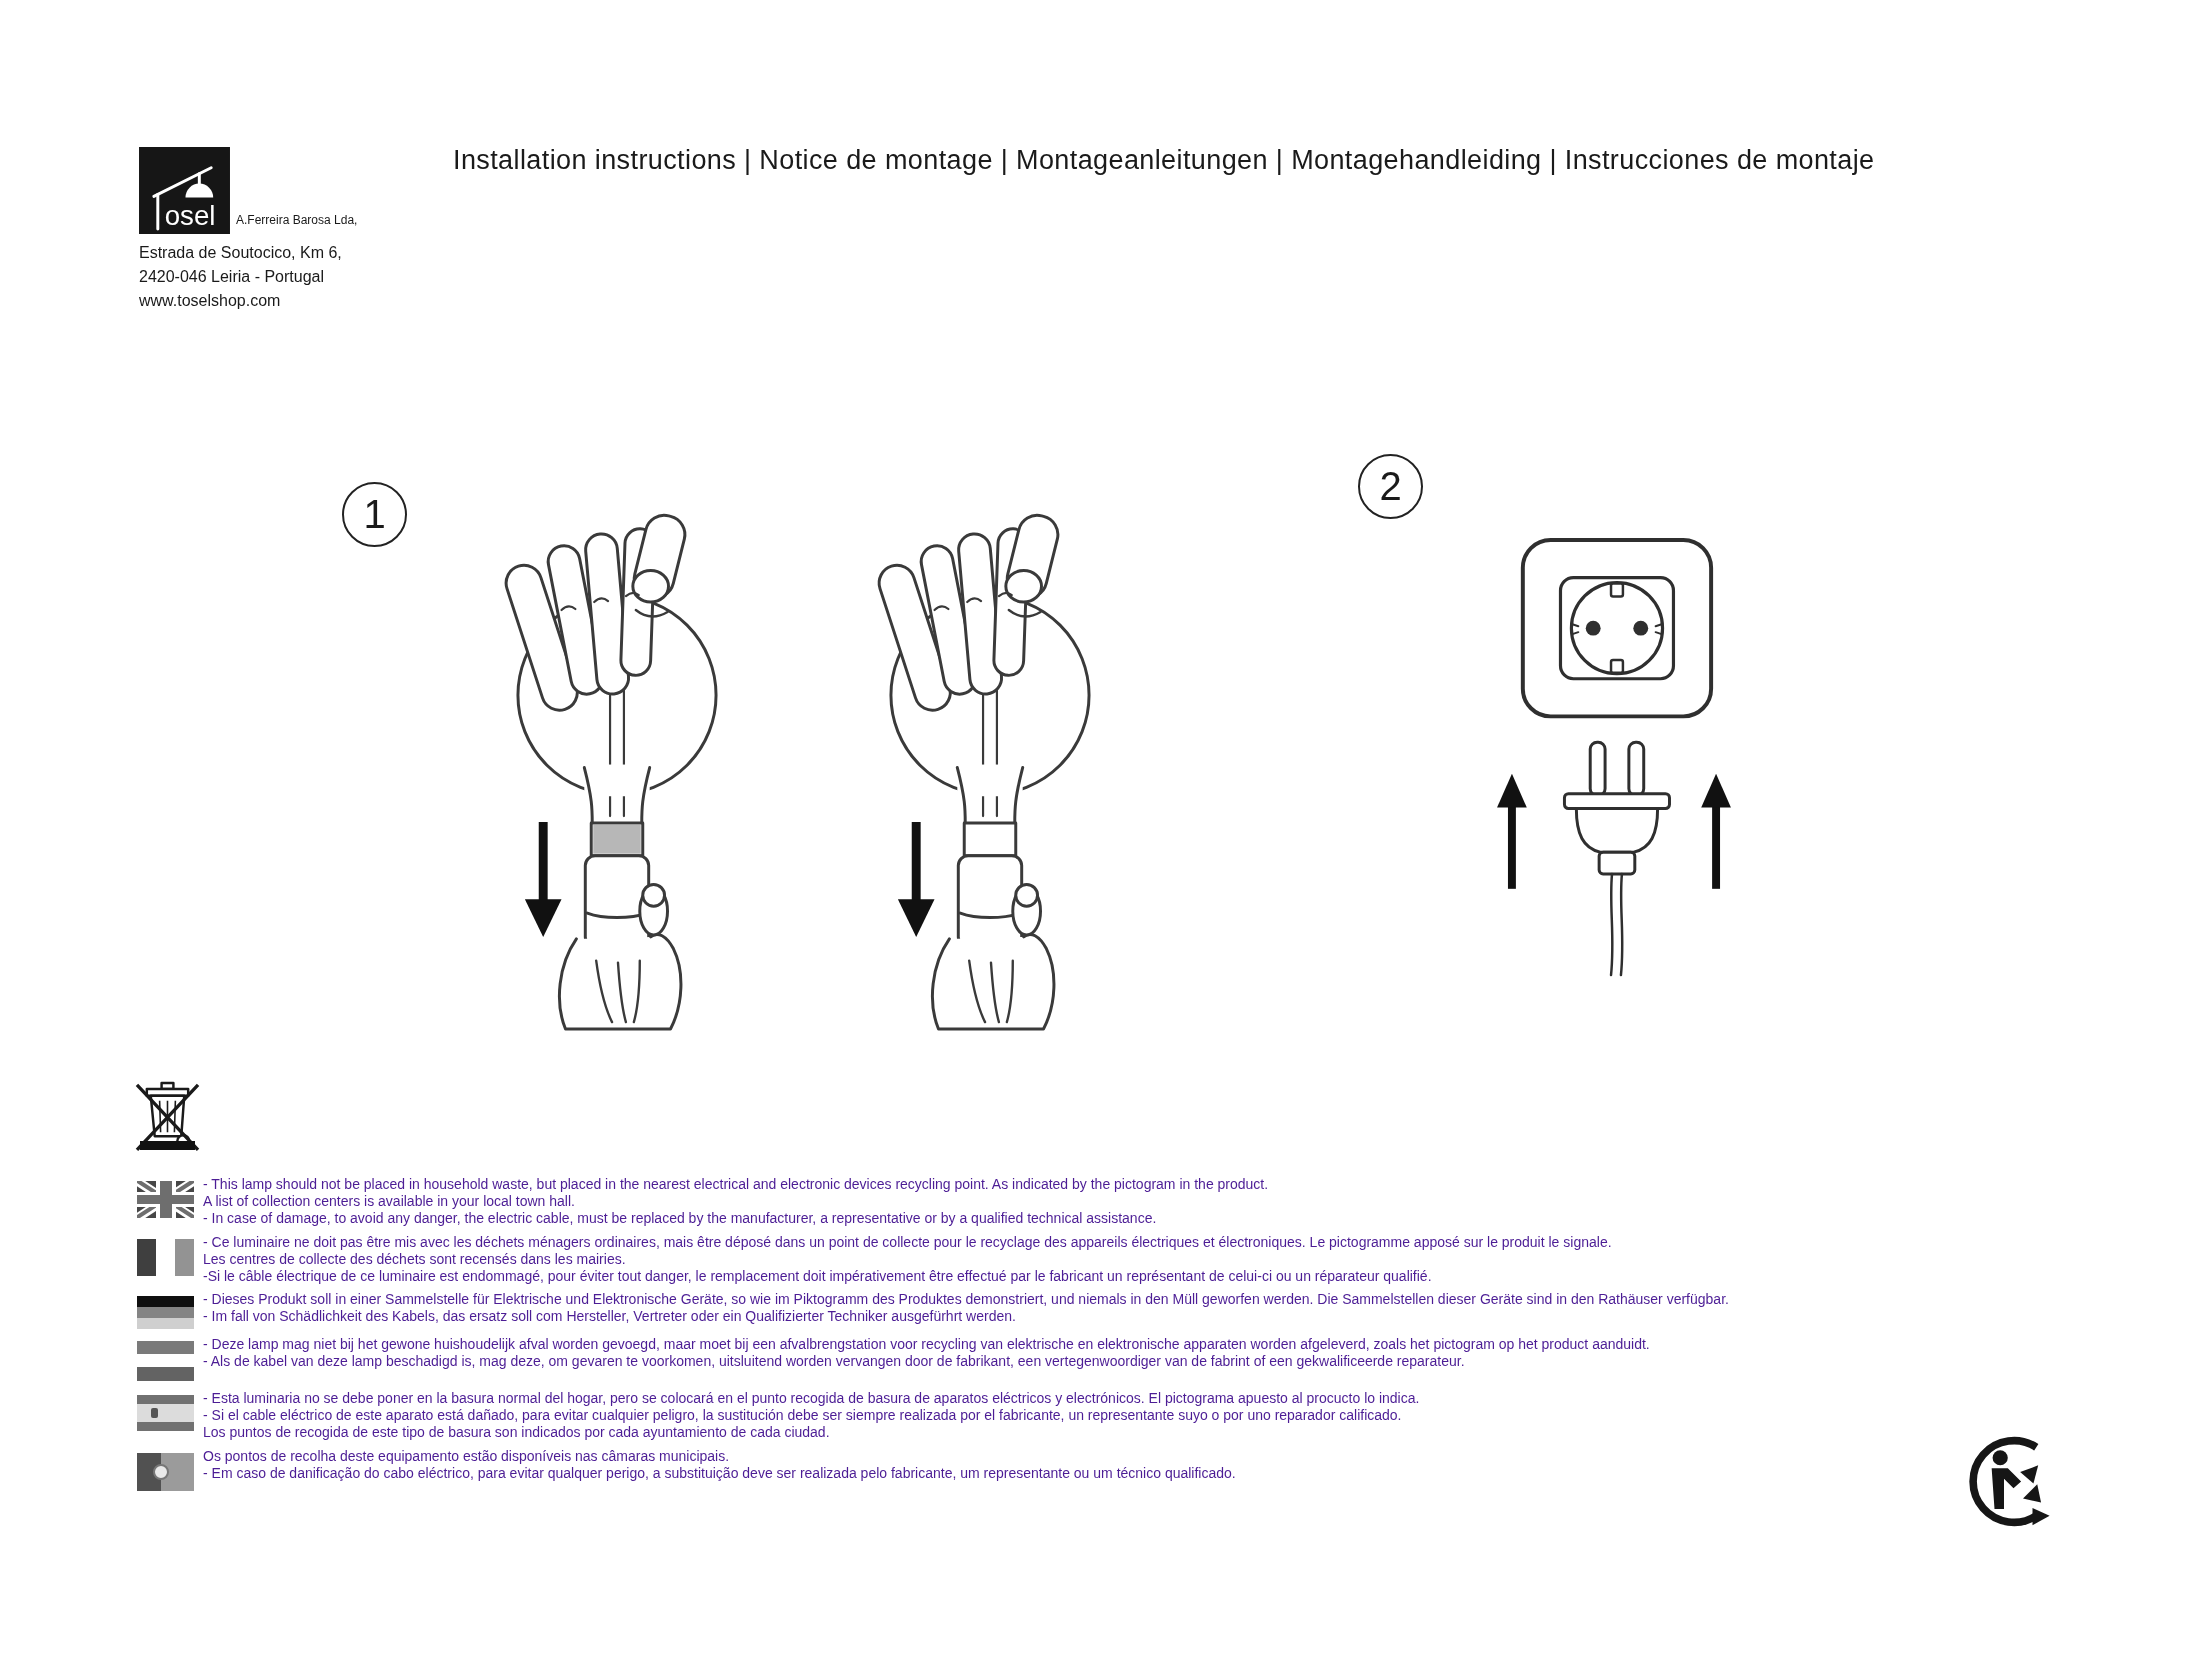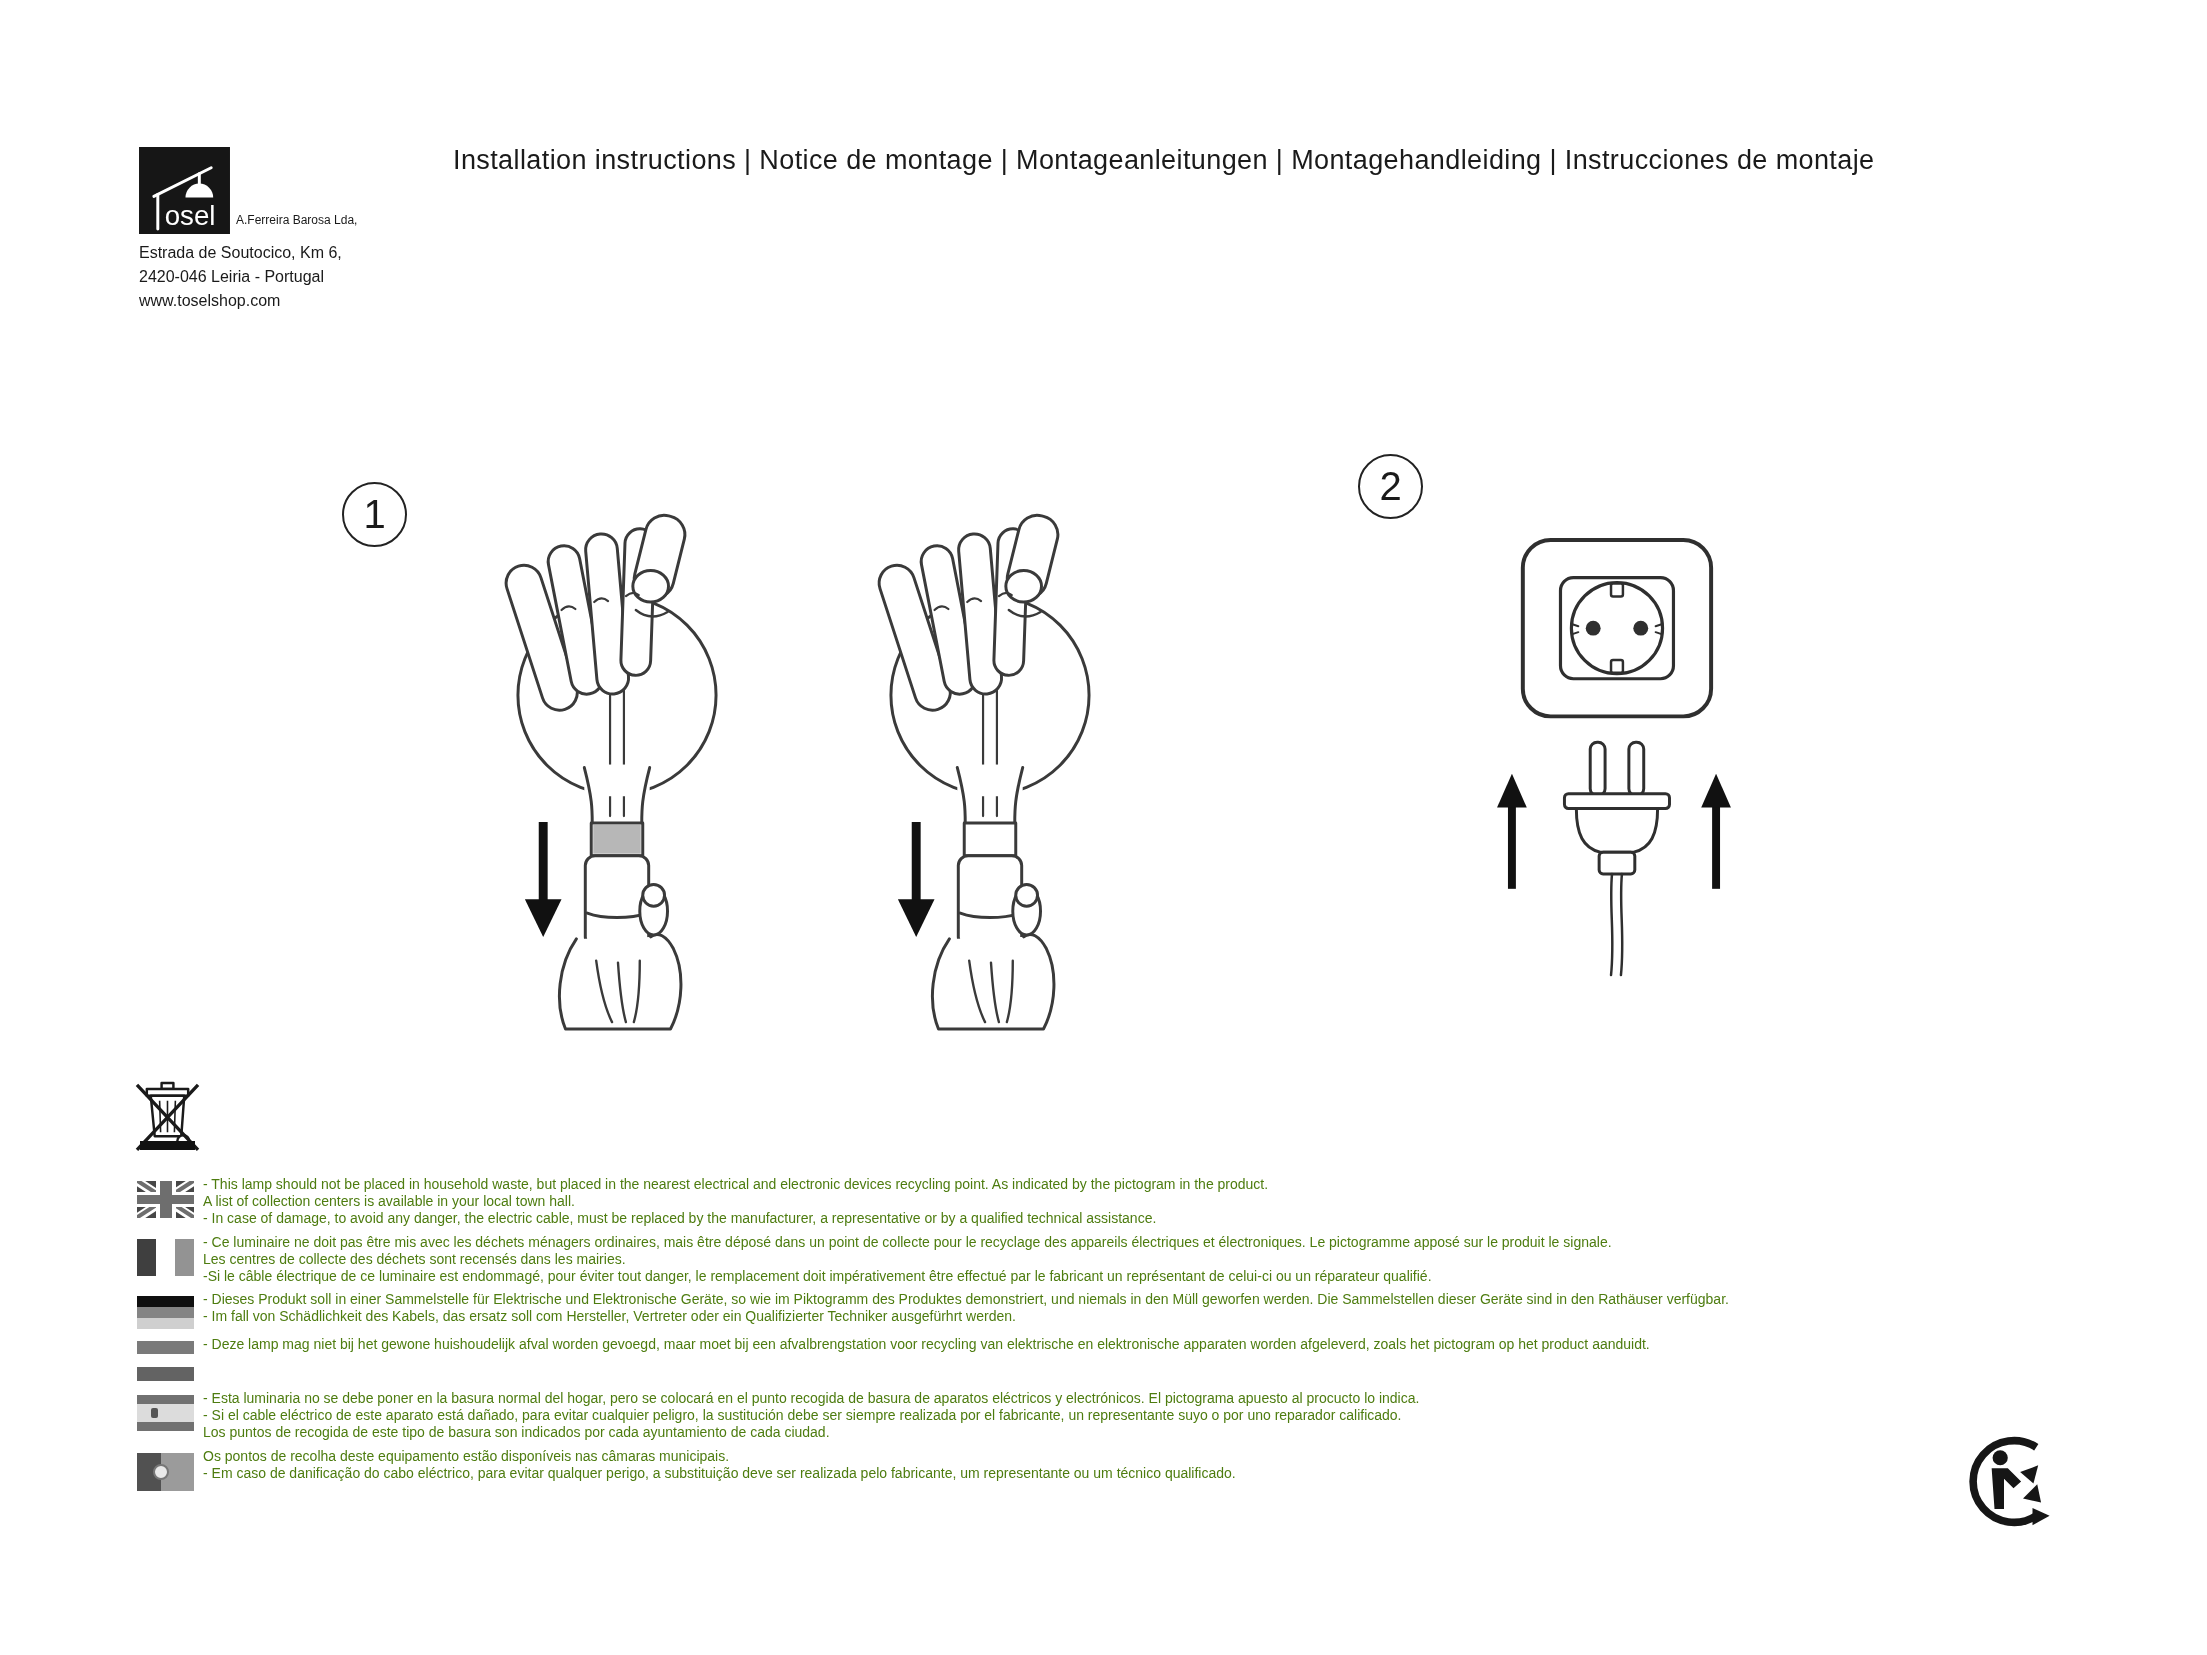--- a/index.html
+++ b/index.html
@@ -29,21 +29,21 @@
   .step2art { left:1490px; top:538px; width:248px; height:441px; }
 
   
   .weee { left:135px; top:1075px; width:65px; height:79px; }
   .weee-bar { left:140px; top:1141px; width:55px; height:9px; background:#111; }
   .triman { left:1966px; top:1432px; width:95px; height:99px; }
 
   .notice { position:absolute; left:137px; }
   .notice .nlines {
     position:absolute; left:66px; top:0; font-size:14px; line-height:17px;
-    white-space:nowrap; color:#4d7c0f;
+    white-space:nowrap; color:#4c1d95;
   }
   .flag { position:absolute; left:0; top:5px; width:57px; overflow:hidden; }
 
   .flag-uk { height:37px; background:#474747; }
   .flag-uk .d { position:absolute; left:-12px; top:14px; width:81px; height:9px; background:#fff; }
   .flag-uk .d1 { transform:rotate(33deg); }
   .flag-uk .d2 { transform:rotate(-33deg); }
   .flag-uk .dc { position:absolute; left:-12px; top:16.3px; width:81px; height:4px; background:#6e6e6e; }
   .flag-uk .v { position:absolute; left:19px; top:0; width:20px; height:100%; background:#fff; }
   .flag-uk .h { position:absolute; left:0; top:11px; width:100%; height:15px; background:#fff; }
@@ -216,20 +216,21 @@
     <div class="nlines">
       <div>- Dieses Produkt soll in einer Sammelstelle für Elektrische und Elektronische Geräte, so wie im Piktogramm des Produktes demonstriert, und niemals in den Müll geworfen werden. Die Sammelstellen dieser Geräte sind in den Rathäuser verfügbar.</div>
       <div>- Im fall von Schädlichkeit des Kabels, das ersatz soll com Hersteller, Vertreter oder ein Qualifizierter Techniker ausgefürhrt werden.</div>
     </div>
   </div>
 
   <div class="notice" style="top:1336px">
     <div class="flag flag-nl"></div>
     <div class="nlines">
       <div>- Deze lamp mag niet bij het gewone huishoudelijk afval worden gevoegd, maar moet bij een afvalbrengstation voor recycling van elektrische en elektronische apparaten worden afgeleverd, zoals het pictogram op het product aanduidt.</div>
+      <div>- Als de kabel van deze lamp beschadigd is, mag deze, om gevaren te voorkomen, uitsluitend worden vervangen door de fabrikant, een vertegenwoordiger van de fabrint of een gekwalificeerde reparateur.</div>
     </div>
   </div>
 
   <div class="notice" style="top:1390px">
     <div class="flag flag-es">
         <div class="emblem"></div>
       </div>
     <div class="nlines">
       <div>- Esta luminaria no se debe poner en la basura normal del hogar, pero se colocará en el punto recogida de basura de aparatos eléctricos y electrónicos. El pictograma apuesto al procucto lo indica.</div>
       <div>- Si el cable eléctrico de este aparato está dañado, para evitar cualquier peligro, la sustitución debe ser siempre realizada por el fabricante, un representante suyo o por uno reparador calificado.</div>

